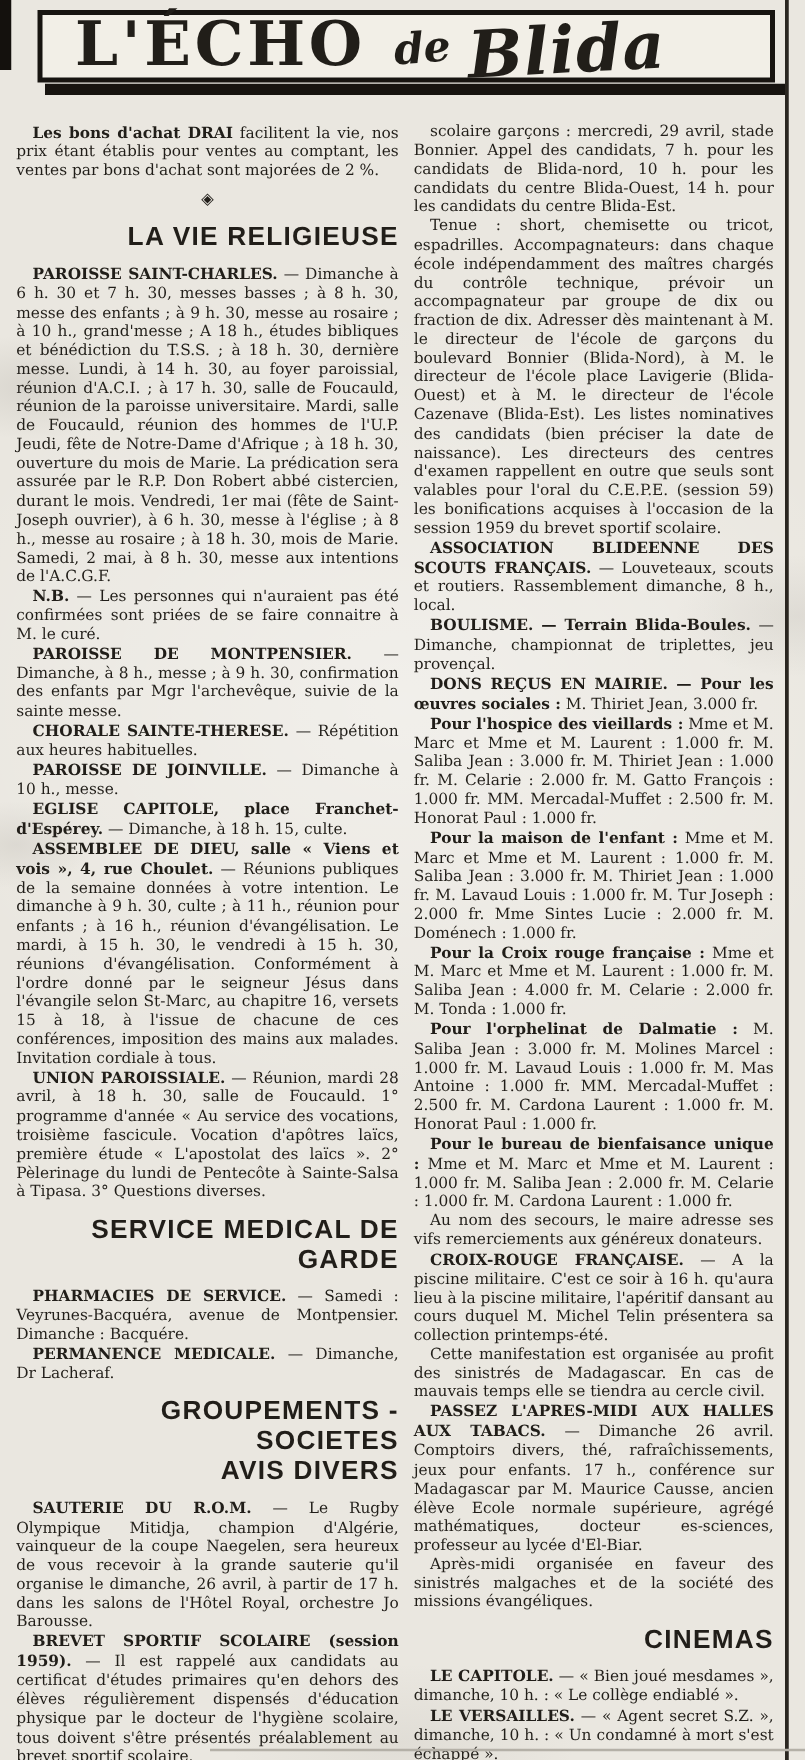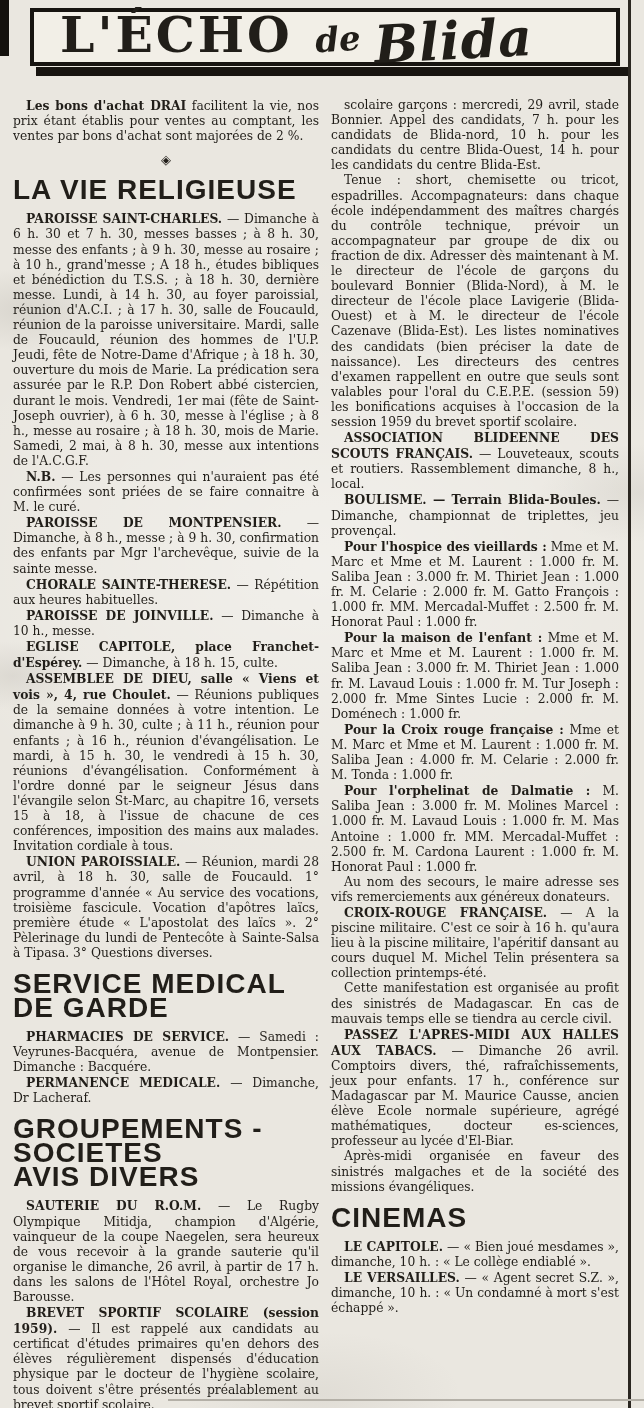--- a/index.html
+++ b/index.html
@@ -35,22 +35,22 @@
   .masthead-bar { height: 9px; background: #171410; margin: 1px 0 0 6px; width: 592px; }
   .corner-mark { position: absolute; left: 0; top: 0; width: 9px; height: 56px; background: #14110d; }
   
   .col { position: absolute; top: 98px; font-size: 12.3px; line-height: 15.1px; }
   .col-left  { left: 13px;  width: 306px; }
   .col-right { left: 331px; width: 288px; }
   .para { margin: 0; text-align: justify; text-indent: 13px; }
   .para b { font-weight: bold; }
   .col-heading {
     font-family: "Liberation Sans", sans-serif;
-    font-weight: bold; text-align: left;
-    font-size: 28px; line-height: 24px; letter-spacing: 1px;
+    font-weight: bold; text-align: right;
+    font-size: 21px; line-height: 24px; letter-spacing: 1px;
     margin: 11px 0 9px; text-indent: 0;
   }
   .ornament { text-align: center; font-size: 13px; margin: 8px 0 2px; text-indent: 0; }
   
   .edge-rule { position: absolute; left: 628px; top: 0; width: 3px; height: 1408px; background: #2a2username620; background: #2a2620; }
   .edge-frag { position: absolute; left: 649px; width: 11px; font-size: 10px; line-height: 13px; color: #5f5a52; overflow: hidden; }
   .bottom-rule { position: absolute; left: 168px; top: 1399px; width: 476px; height: 2px; background: #b4b0a7; }
 </style>
 </head>
 <body>
@@ -92,24 +92,26 @@
         <div>AVIS DIVERS</div>
       </h2>
       <p class="para"><b>SAUTERIE DU R.O.M.</b> <span>— Le Rugby Olympique Mitidja, champion d'Algérie, vainqueur de la coupe Naegelen, sera heureux de vous recevoir à la grande sauterie qu'il organise le dimanche, 26 avril, à partir de 17 h. dans les salons de l'Hôtel Royal, orchestre Jo Barousse.</span></p>
       <p class="para"><b>BREVET SPORTIF SCOLAIRE (session 1959).</b> <span>— Il est rappelé aux candidats au certificat d'études primaires qu'en dehors des élèves régulièrement dispensés d'éducation physique par le docteur de l'hygiène scolaire, tous doivent s'être présentés préalablement au brevet sportif scolaire.</span></p>
     </div>
   <div class="col col-right" id="col-right">
       <p class="para"><span>scolaire garçons : mercredi, 29 avril, stade Bonnier. Appel des candidats, 7 h. pour les candidats de Blida-nord, 10 h. pour les candidats du centre Blida-Ouest, 14 h. pour les candidats du centre Blida-Est.</span></p>
       <p class="para"><span>Tenue : short, chemisette ou tricot, espadrilles. Accompagnateurs: dans chaque école indépendamment des maîtres chargés du contrôle technique, prévoir un accompagnateur par groupe de dix ou fraction de dix. Adresser dès maintenant à M. le directeur de l'école de garçons du boulevard Bonnier (Blida-Nord), à M. le directeur de l'école place Lavigerie (Blida-Ouest) et à M. le directeur de l'école Cazenave (Blida-Est). Les listes nominatives des candidats (bien préciser la date de naissance). Les directeurs des centres d'examen rappellent en outre que seuls sont valables pour l'oral du C.E.P.E. (session 59) les bonifications acquises à l'occasion de la session 1959 du brevet sportif scolaire.</span></p>
       <p class="para"><b>ASSOCIATION BLIDEENNE DES SCOUTS FRANÇAIS.</b> <span>— Louveteaux, scouts et routiers. Rassemblement dimanche, 8 h., local.</span></p>
       <p class="para"><b>BOULISME. — Terrain Blida-Boules.</b> <span>— Dimanche, championnat de triplettes, jeu provençal.</span></p>
+      <p class="para"><b>DONS REÇUS EN MAIRIE. — Pour les œuvres sociales :</b> <span>M. Thiriet Jean, 3.000 fr.</span></p>
       <p class="para"><b>Pour l'hospice des vieillards :</b> <span>Mme et M. Marc et Mme et M. Laurent : 1.000 fr. M. Saliba Jean : 3.000 fr. M. Thiriet Jean : 1.000 fr. M. Celarie : 2.000 fr. M. Gatto François : 1.000 fr. MM. Mercadal-Muffet : 2.500 fr. M. Honorat Paul : 1.000 fr.</span></p>
       <p class="para"><b>Pour la maison de l'enfant :</b> <span>Mme et M. Marc et Mme et M. Laurent : 1.000 fr. M. Saliba Jean : 3.000 fr. M. Thiriet Jean : 1.000 fr. M. Lavaud Louis : 1.000 fr. M. Tur Joseph : 2.000 fr. Mme Sintes Lucie : 2.000 fr. M. Doménech : 1.000 fr.</span></p>
       <p class="para"><b>Pour la Croix rouge française :</b> <span>Mme et M. Marc et Mme et M. Laurent : 1.000 fr. M. Saliba Jean : 4.000 fr. M. Celarie : 2.000 fr. M. Tonda : 1.000 fr.</span></p>
       <p class="para"><b>Pour l'orphelinat de Dalmatie :</b> <span>M. Saliba Jean : 3.000 fr. M. Molines Marcel : 1.000 fr. M. Lavaud Louis : 1.000 fr. M. Mas Antoine : 1.000 fr. MM. Mercadal-Muffet : 2.500 fr. M. Cardona Laurent : 1.000 fr. M. Honorat Paul : 1.000 fr.</span></p>
+      <p class="para"><b>Pour le bureau de bienfaisance unique :</b> <span>Mme et M. Marc et Mme et M. Laurent : 1.000 fr. M. Saliba Jean : 2.000 fr. M. Celarie : 1.000 fr. M. Cardona Laurent : 1.000 fr.</span></p>
       <p class="para"><span>Au nom des secours, le maire adresse ses vifs remerciements aux généreux donateurs.</span></p>
       <p class="para"><b>CROIX-ROUGE FRANÇAISE.</b> <span>— A la piscine militaire. C'est ce soir à 16 h. qu'aura lieu à la piscine militaire, l'apéritif dansant au cours duquel M. Michel Telin présentera sa collection printemps-été.</span></p>
       <p class="para"><span>Cette manifestation est organisée au profit des sinistrés de Madagascar. En cas de mauvais temps elle se tiendra au cercle civil.</span></p>
       <p class="para"><b>PASSEZ L'APRES-MIDI AUX HALLES AUX TABACS.</b> <span>— Dimanche 26 avril. Comptoirs divers, thé, rafraîchissements, jeux pour enfants. 17 h., conférence sur Madagascar par M. Maurice Causse, ancien élève Ecole normale supérieure, agrégé mathématiques, docteur es-sciences, professeur au lycée d'El-Biar.</span></p>
       <p class="para"><span>Après-midi organisée en faveur des sinistrés malgaches et de la société des missions évangéliques.</span></p>
       <h2 class="col-heading">
         <div>CINEMAS</div>
       </h2>
       <p class="para"><b>LE CAPITOLE.</b> <span>— « Bien joué mesdames », dimanche, 10 h. : « Le collège endiablé ».</span></p>
       <p class="para"><b>LE VERSAILLES.</b> <span>— « Agent secret S.Z. », dimanche, 10 h. : « Un condamné à mort s'est échappé ».</span></p>

